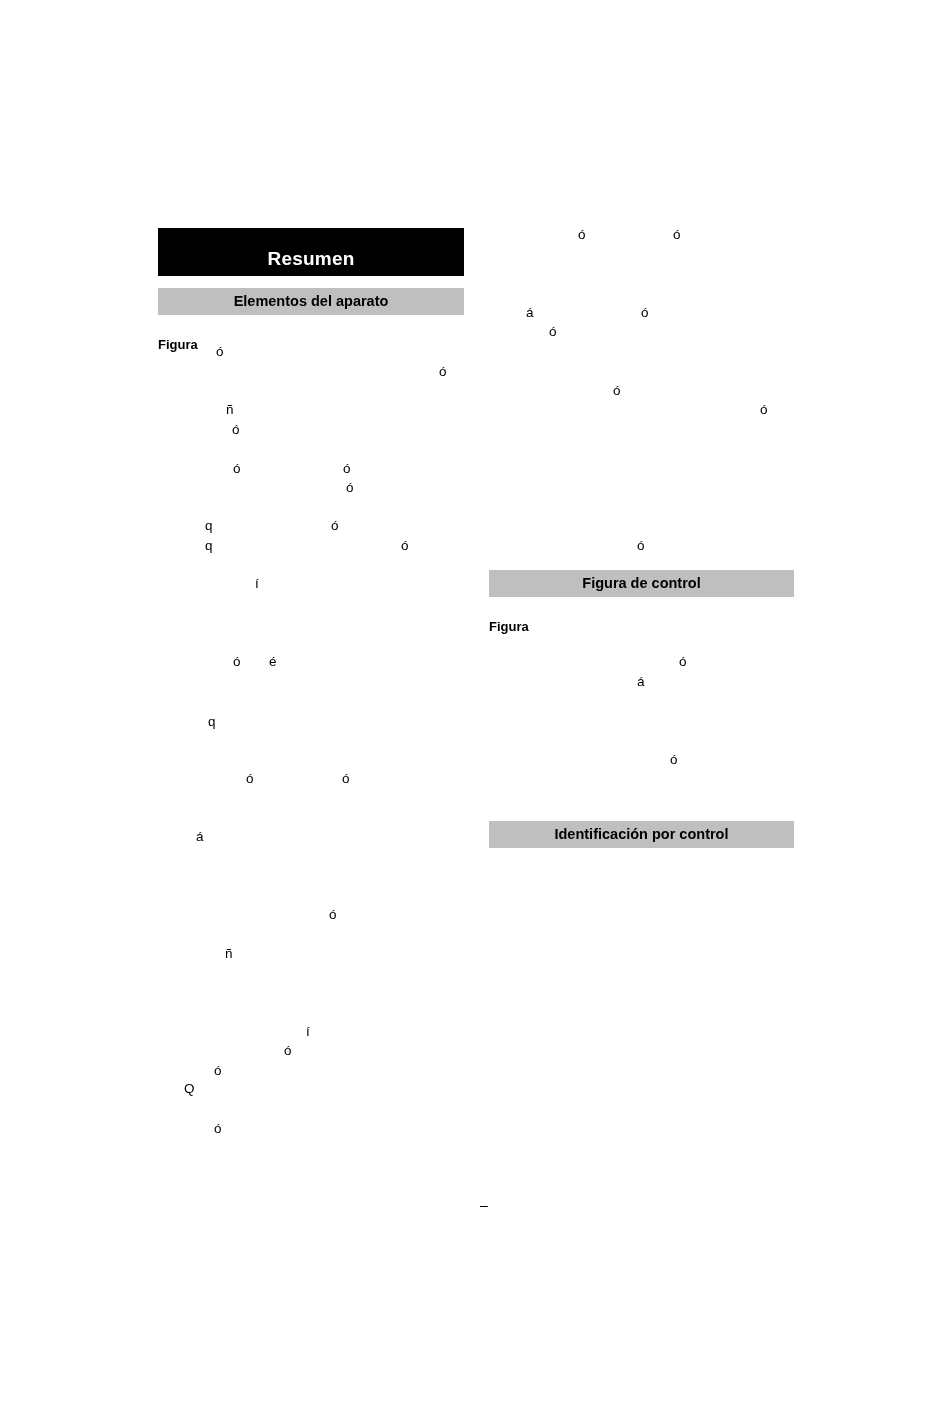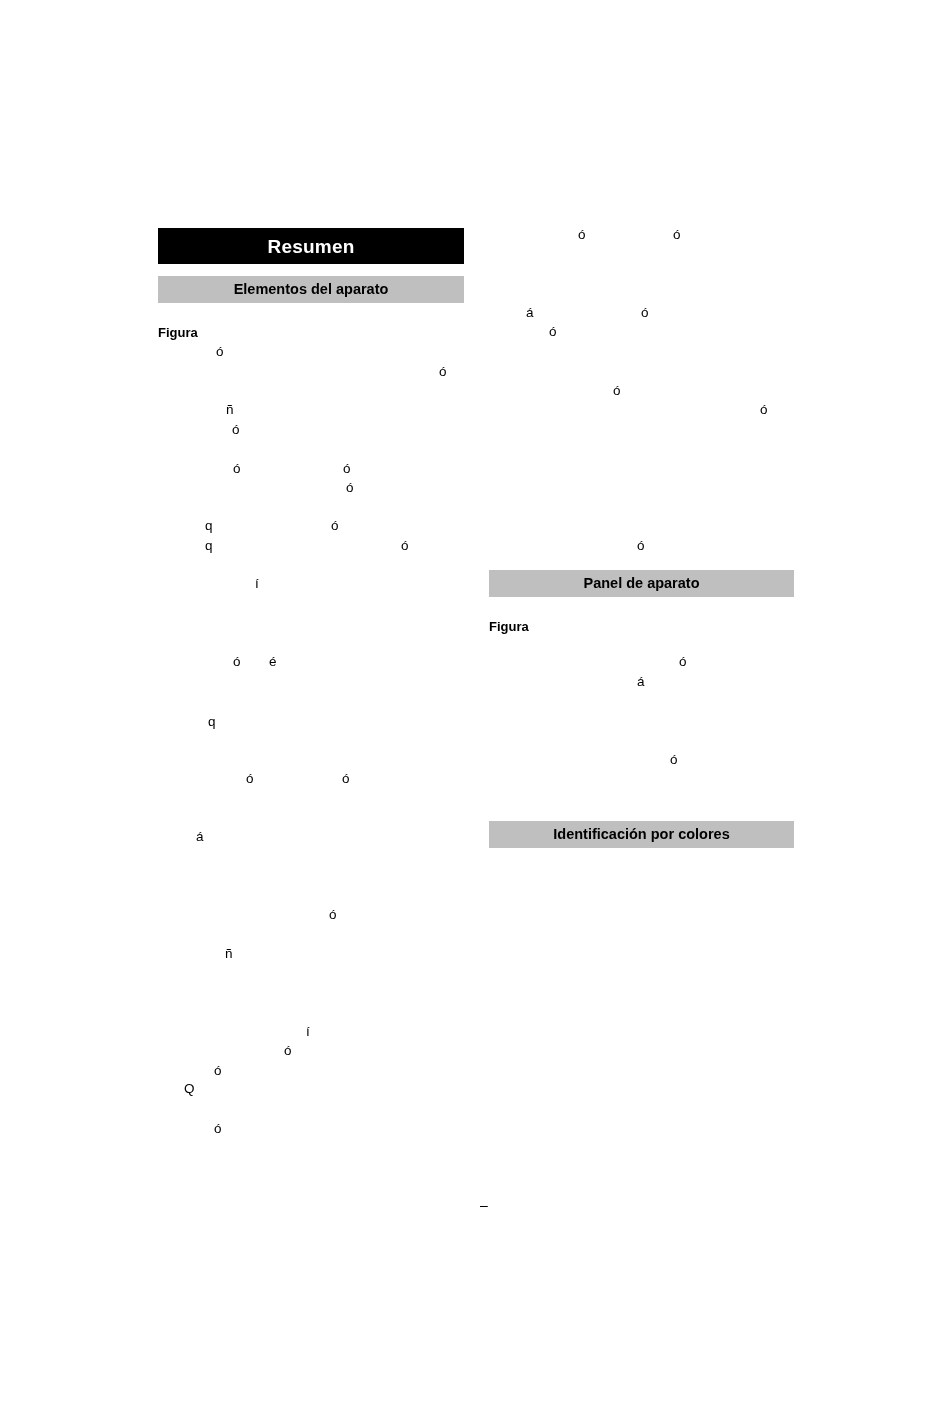--- a/index.html
+++ b/index.html
@@ -34,21 +34,21 @@
     top: 218px;
     width: 305px;
   }
   
   .title-bar {
     background: #000000;
     color: #ffffff;
     font-size: 19px;
     font-weight: bold;
     text-align: center;
-    padding: 8px 0 6px 0;
+    padding: 20px 0 6px 0;
     letter-spacing: 0.2px;
   }
   .section-bar {
     background: #bfbfbf;
     color: #000000;
     font-size: 14.5px;
     font-weight: bold;
     text-align: center;
     padding: 5px 0 6px 0;
   }
@@ -80,24 +80,24 @@
 
   <div class="col-left">
     <div class="title-bar">Resumen</div>
     <div style="height:12px"></div>
     <div class="section-bar">Elementos del aparato</div>
     <div class="figura">Figura</div>
   </div>
 
   <div class="col-right">
     <div style="height:352px"></div>
-    <div class="section-bar">Panel de aparato</div>
+    <div class="section-bar">Figura de control</div>
     <div class="figura">Figura</div>
     <div style="height:187px"></div>
-    <div class="section-bar">Identificación por colores</div>
+    <div class="section-bar">Identificación por control</div>
   </div>
 
   <div id="frags-left">
       <div class="frag" style="left: 216px; top: 345px;">ó</div>
       <div class="frag" style="left: 439px; top: 365px;">ó</div>
       <div class="frag" style="left: 226px; top: 403px;">ñ</div>
       <div class="frag" style="left: 232px; top: 423px;">ó</div>
       <div class="frag" style="left: 233px; top: 462px;">ó</div>
       <div class="frag" style="left: 343px; top: 462px;">ó</div>
       <div class="frag" style="left: 346px; top: 481px;">ó</div>

